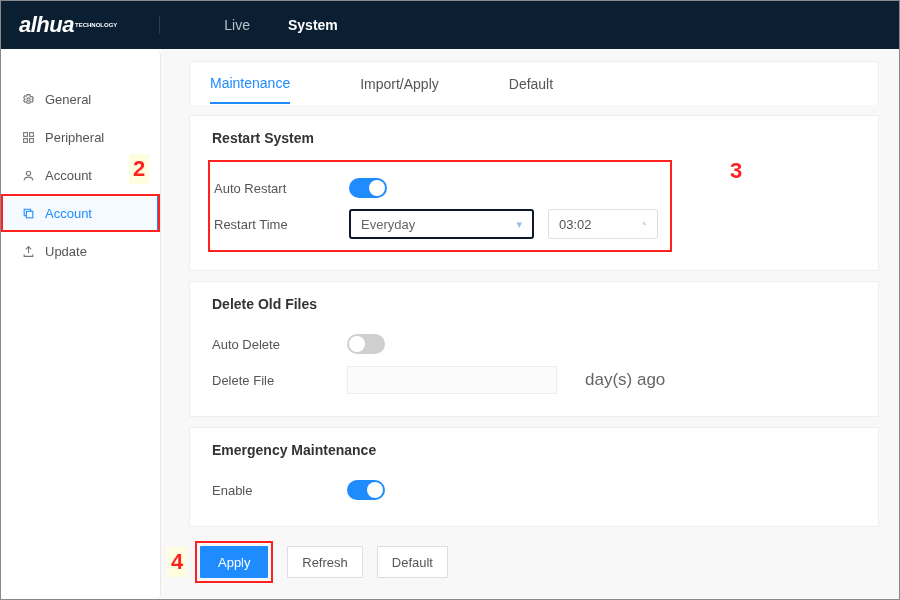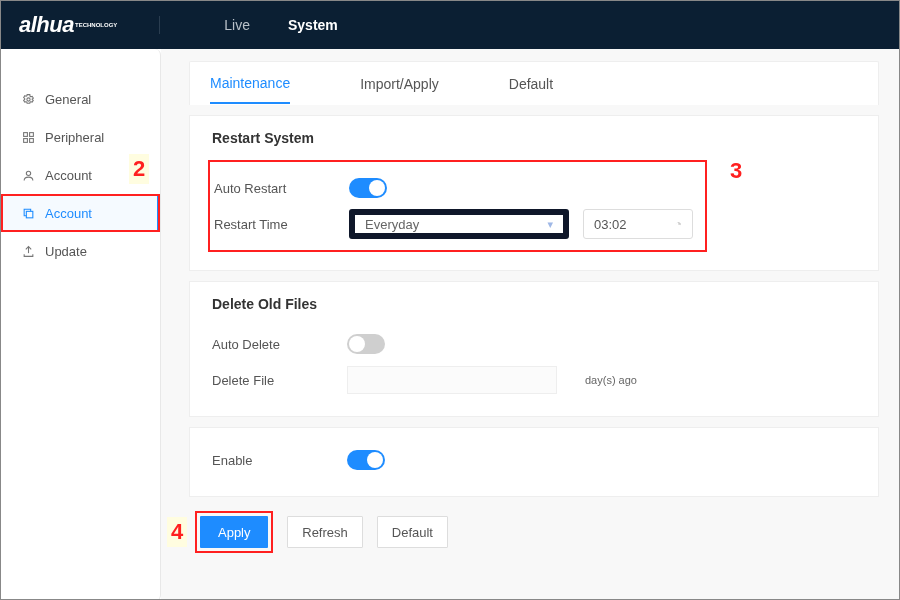--- a/index.html
+++ b/index.html
@@ -25,26 +25,26 @@
   .panel-title { font-weight: 700; font-size: 14px; color: #333; margin-bottom: 14px; }
   .row { display: flex; align-items: center; min-height: 36px; font-size: 13px; color: #555; }
   .row-label { width: 135px; }
   .row-ctrl { flex: 1; display: flex; align-items: center; gap: 14px; }
   .toggle { width: 38px; height: 20px; border-radius: 20px; position: relative; cursor: pointer; }
   .toggle.on { background: #1e8cff; }
   .toggle.off { background: #cfcfcf; }
   .toggle .knob { width: 16px; height: 16px; background: #fff; border-radius: 50%; position: absolute; top: 2px; }
   .toggle.on .knob { right: 2px; }
   .toggle.off .knob { left: 2px; }
-  .select { width: 220px; height: 30px; border: 6px solid #0f172a; border-radius: 3px; display: flex; align-items: center; padding: 0 10px; color: #666; font-size: 13px; justify-content: space-between; cursor: pointer; background:#fff;gap:40px;}
+  .select { width: 185px; height: 30px; border: 2px solid #0f172a; border-radius: 3px; display: flex; align-items: center; padding: 0 10px; color: #666; font-size: 13px; justify-content: space-between; cursor: pointer; background:#fff;gap:40px;}
   .select .chev { color: #9fb8e6; font-size: 11px; }
   .time-input { width: 110px; height: 30px; border: 1px solid #ddd; border-radius: 3px; display: flex; align-items: center; padding: 0 10px; color: #555; font-size: 13px; justify-content: space-between; background:#fff;}
   .time-input .clock { color: #ccc; font-size: 12px; }
   .num-input { width: 210px; height: 28px; border: 1px solid #eee; background: #fbfbfb; }
-  .suffix { margin-left: 14px; color: #666; font-size: 11px; }
+  .suffix { margin-left: 14px; color: #666; font-size: 17px; }
   .btn-row { display: flex; gap: 14px; margin-top: 14px; align-items:center; }
   .btn { min-width: 68px; height: 32px; display: inline-flex; align-items: center; justify-content: center; font-size: 13px; border-radius: 1px; cursor: pointer; padding: 0 14px; }
   .btn.primary { background: #1e8cff; color: #fff; }
   .btn.secondary { background: #fff; color: #555; border: 1px solid #ddd; }
   .redbox2 { border: 2px solid #ff2020; padding: 8px 12px 8px 4px; margin-left:-4px; }
   .red-annot { position: absolute; color: #ff2020; font-weight: 700; font-size: 22px; }
   .overlay-annot { background: #fffde0; padding: 2px 4px; }
   .rel { position: relative; }
 </style>
 </head>
@@ -168,20 +168,21 @@
       <div class="row">
         <div class="row-label">Delete File</div>
         <div class="row-ctrl">
           <input class="num-input" value="" style="">
           <span class="suffix">day(s) ago</span>
         </div>
       </div>
     </div>
 
     <div class="panel">
+      <div class="panel-title">Emergency Maintenance</div>
       <div class="row">
         <div class="row-label">Enable</div>
         <div class="row-ctrl">
           <div class="toggle on">
               <div class="knob"></div>
             </div>
         </div>
       </div>
     </div>
 

